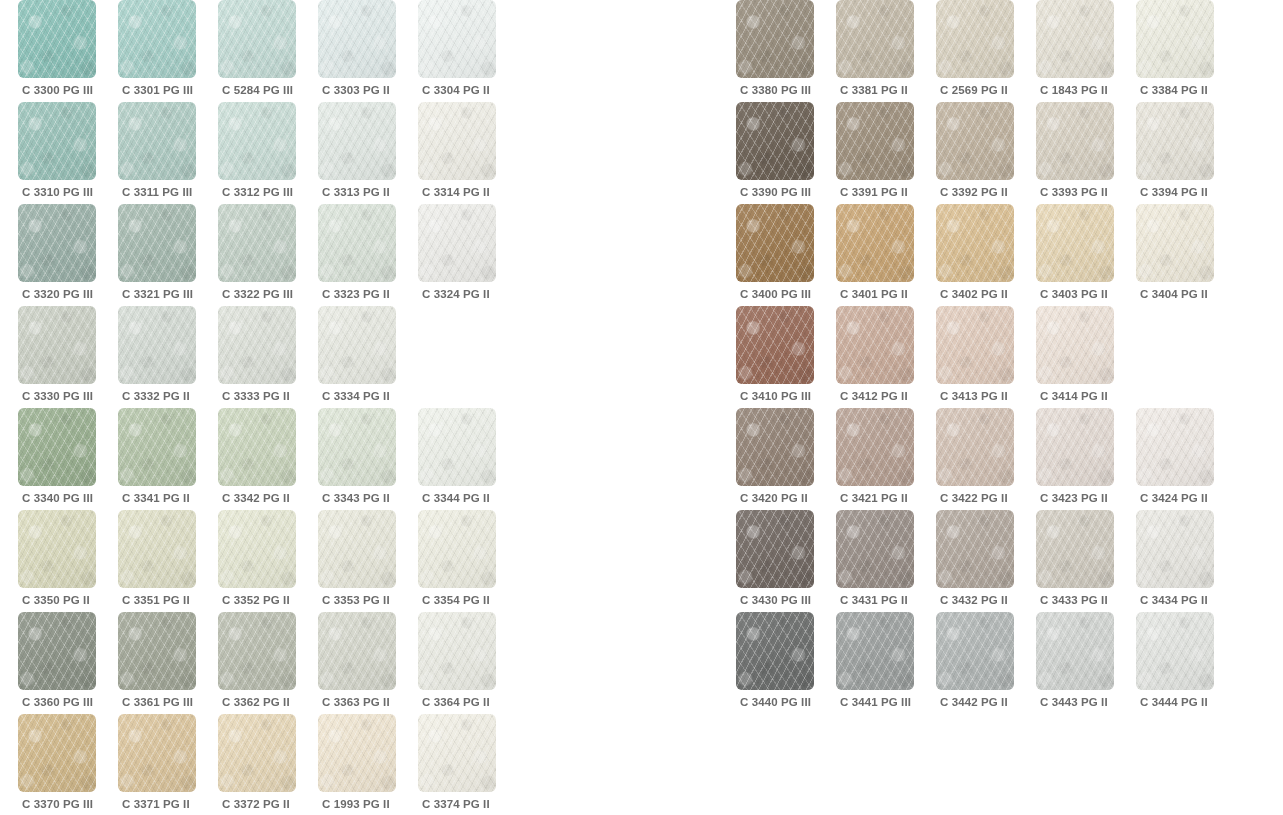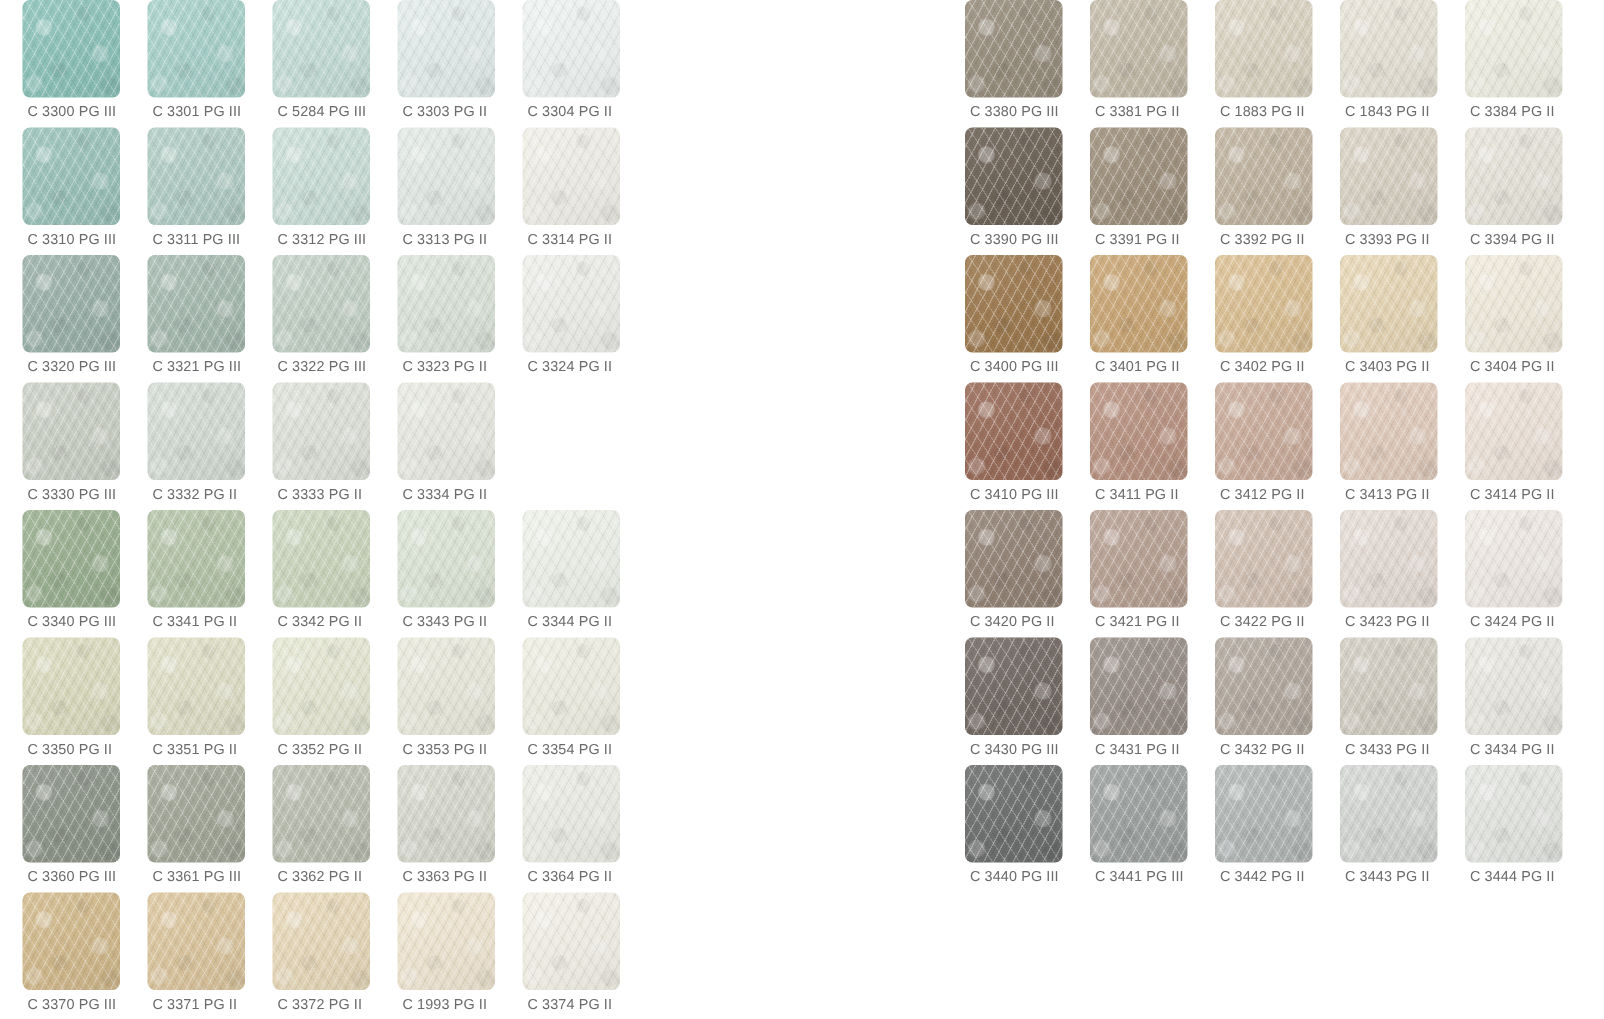--- a/index.html
+++ b/index.html
@@ -13,26 +13,27 @@
   }
   #sheet{
     position:relative;
     width:1283px;height:815px;
   }
   .block{
     position:absolute;
     top:0;
   }
   #block-left{left:18px;}
-  #block-right{left:772px;text-align:right;}
+  #block-right{left:736px;text-align:right;}
 
   .swatch-row{
     display:flex;
     height:102px;
     gap:0;
+    font-weight:bold;
   }
   .swatch-cell{
     width:100px;
     box-sizing:border-box;
     display:flex;
     flex-direction:column;
     align-items:flex-start;
   }
   .chip{
     width:78px;height:78px;
@@ -264,21 +265,21 @@
         <div class="swatch-cell">
           <div class="chip" style="background-color: rgb(154, 144, 128);"></div>
           <div class="chip-label">C 3380 PG III</div>
         </div>
         <div class="swatch-cell">
           <div class="chip" style="background-color: rgb(197, 188, 171);"></div>
           <div class="chip-label">C 3381 PG II</div>
         </div>
         <div class="swatch-cell">
           <div class="chip" style="background-color: rgb(219, 212, 195);"></div>
-          <div class="chip-label">C 1883 PG II</div>
+          <div class="chip-label">C 2569 PG II</div>
         </div>
         <div class="swatch-cell">
           <div class="chip" style="background-color: rgb(230, 226, 214);"></div>
           <div class="chip-label">C 1843 PG II</div>
         </div>
         <div class="swatch-cell">
           <div class="chip" style="background-color: rgb(238, 238, 226);"></div>
           <div class="chip-label">C 3384 PG II</div>
         </div>
       </div>
@@ -323,24 +324,20 @@
         </div>
         <div class="swatch-cell">
           <div class="chip" style="background-color: rgb(240, 235, 220);"></div>
           <div class="chip-label">C 3404 PG II</div>
         </div>
       </div>
       <div class="swatch-row">
         <div class="swatch-cell">
           <div class="chip" style="background-color: rgb(155, 110, 92);"></div>
           <div class="chip-label">C 3410 PG III</div>
-        </div>
-        <div class="swatch-cell">
-          <div class="chip" style="background-color: rgb(187, 149, 132);"></div>
-          <div class="chip-label">C 3411 PG II</div>
         </div>
         <div class="swatch-cell">
           <div class="chip" style="background-color: rgb(204, 175, 158);"></div>
           <div class="chip-label">C 3412 PG II</div>
         </div>
         <div class="swatch-cell">
           <div class="chip" style="background-color: rgb(226, 205, 190);"></div>
           <div class="chip-label">C 3413 PG II</div>
         </div>
         <div class="swatch-cell">

